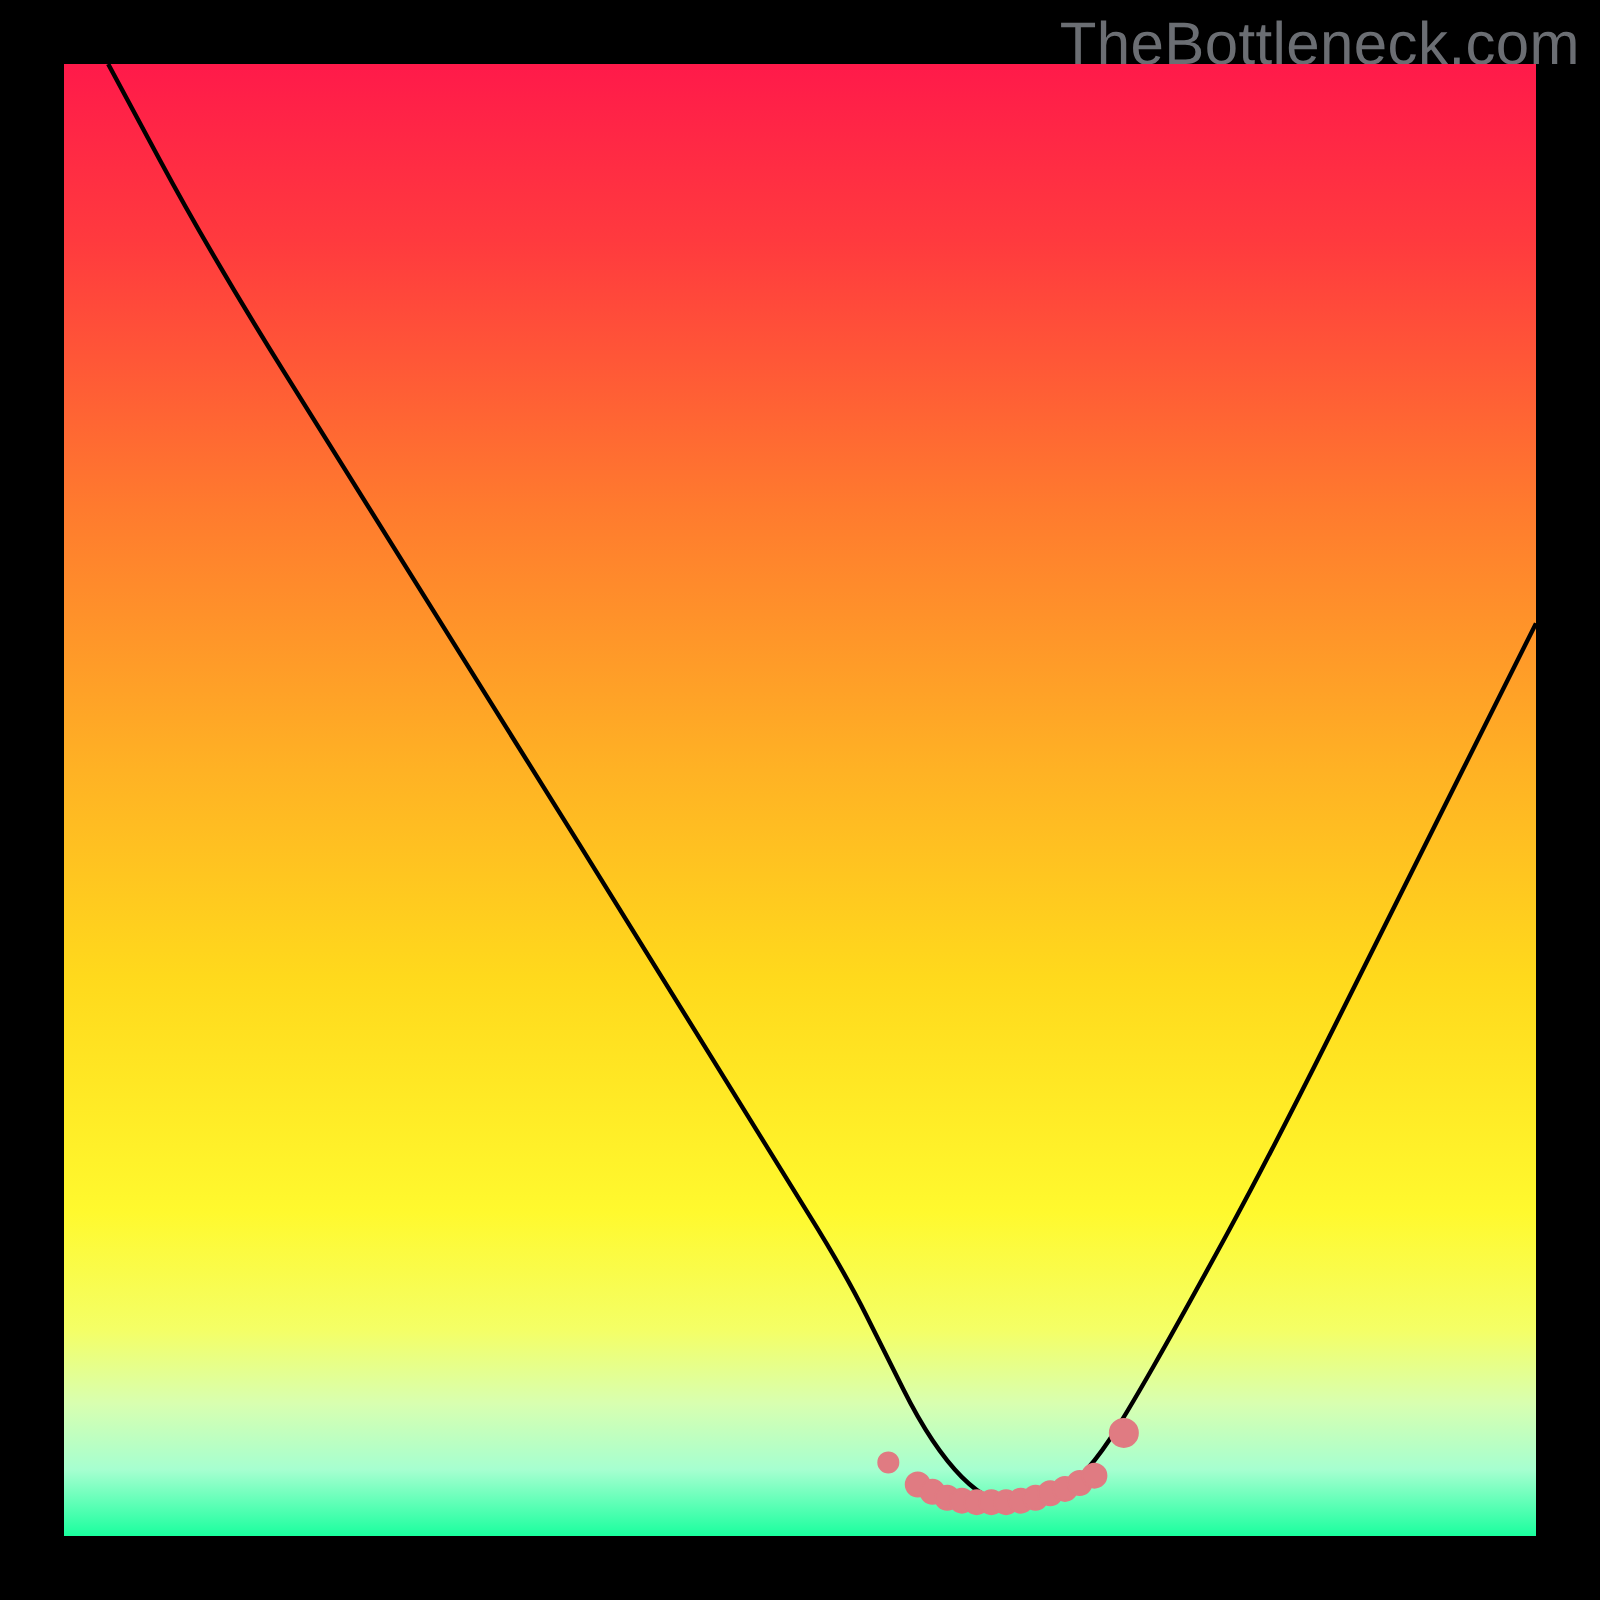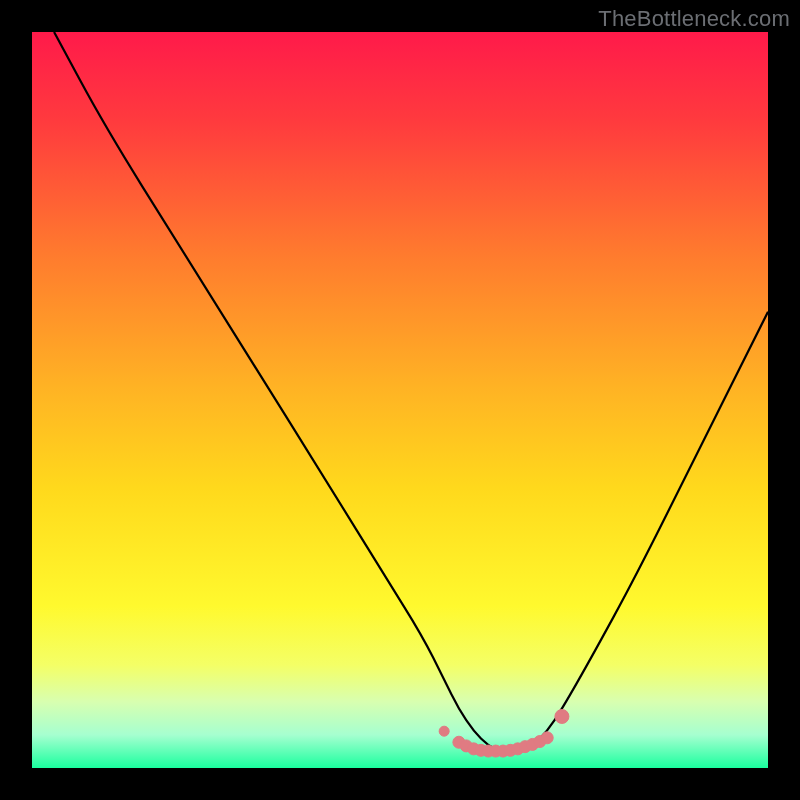--- a/index.html
+++ b/index.html
@@ -23,21 +23,21 @@
     left: 32px;
     top: 32px;
     width: 736px;
     height: 736px;
   }
   .watermark {
     position: absolute;
     top: 6px;
     right: 10px;
     font-family: Arial, Helvetica, sans-serif;
-    font-size: 22px;
+    font-size: 30px;
     color: #6b6e73;
     font-weight: 500;
     letter-spacing: 0.2px;
   }
   svg {
     display: block;
   }
 </style>
 </head>
 <body>

